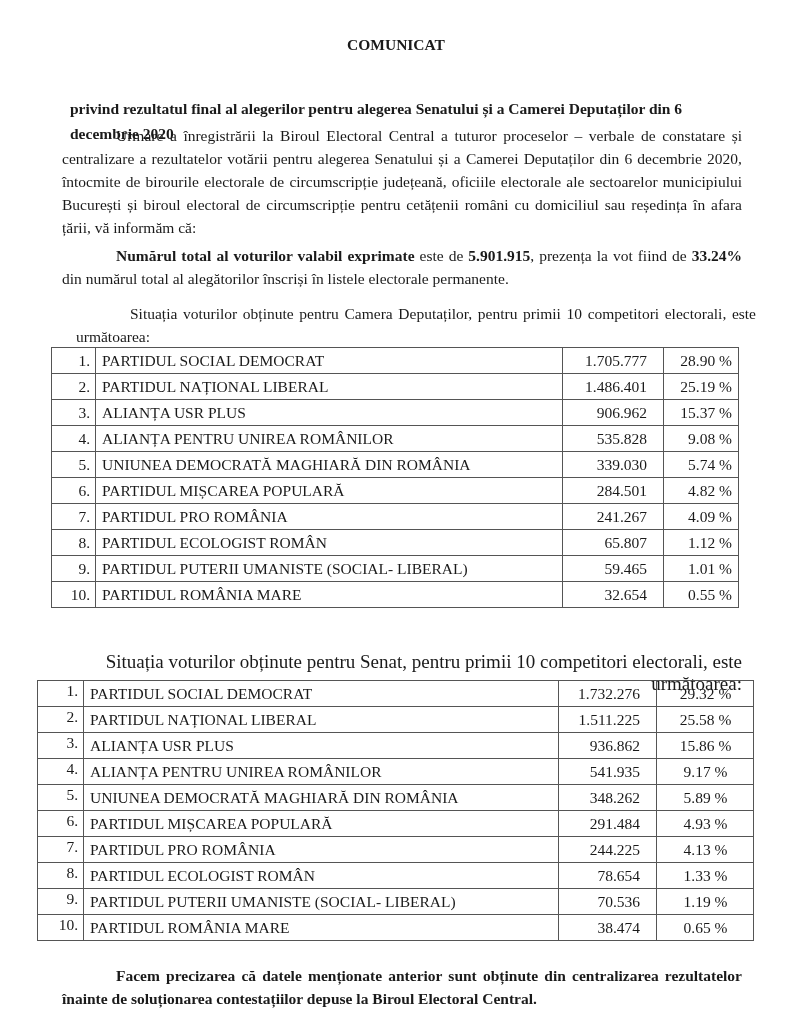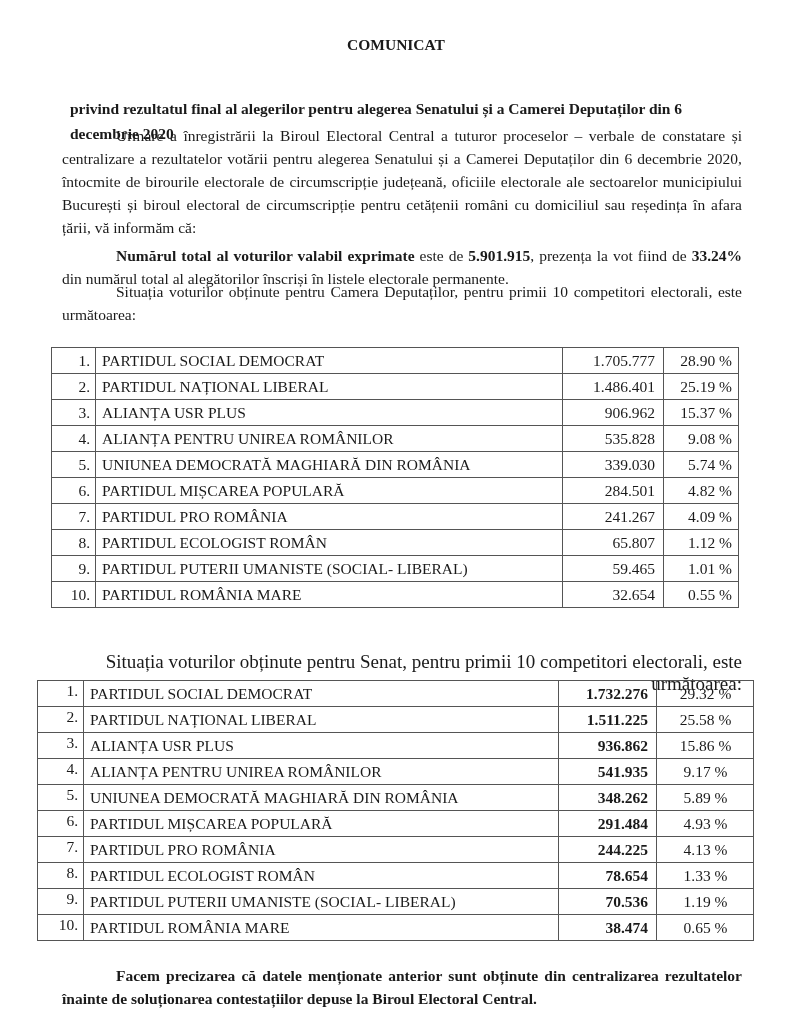--- a/index.html
+++ b/index.html
@@ -7,36 +7,36 @@
     width: 792px; height: 1024px; background: #ffffff; color: #1a1a1a;
     font-family: "Liberation Serif", serif; font-size: 15px; position: relative; overflow: hidden;
   }
   .abs { position: absolute; }
   .title { left: 0; width: 792px; top: 36px; text-align: center; font-weight: bold; font-size: 15.5px; }
   .subtitle { left: 70px; width: 680px; top: 96px; text-align: left; font-weight: bold; font-size: 15.5px; line-height: 25px; }
   .para { left: 62px; width: 680px; text-align: justify; line-height: 23px; font-size: 15.5px; }
   .para .indent { display: inline-block; width: 54px; }
   .p1 { top: 124px; }
   .p2 { top: 244px; }
-  .p3 { top: 280px; }
+  .p3 { top: 302px; margin-left: 14px; }
   .p4 { left: 62px; width: 680px; top: 651px; text-align: right; font-size: 19px; }
   .p5 { top: 964px; font-weight: bold; }
   b { font-weight: bold; }
   table { position: absolute; border-collapse: collapse; font-size: 15.5px; }
   td { border: 1.3px solid #555; padding: 0 6px; height: 25.4px; line-height: 25px; white-space: nowrap; box-sizing: border-box; }
   td.num { text-align: right; padding-right: 5px; }
-  td.votes { text-align: right; padding-right: 8px; }
+  td.votes { text-align: right; padding-right: 16px; }
   td.pct { text-align: right; padding-left: 7px; }
   #t1 { left: 51px; top: 347px; width: 688px; }
   #t1 td.num { width: 44px; }
   #t1 td.votes { width: 101px; }
   #t1 td.pct { width: 75px; }
   #t2 { left: 37px; top: 680px; width: 717px; }
   #t2 td.num { width: 46px; vertical-align: top; line-height: 20px; }
-  #t2 td.votes { width: 98px; font-weight: bold; }
+  #t2 td.votes { width: 98px; }
   #t2 td.pct { width: 97px; text-align: center; }
 </style>
 </head>
 <body>
 
 <div class="abs title">COMUNICAT</div>
 <div class="abs subtitle">privind rezultatul final al alegerilor pentru alegerea Senatului și a Camerei Deputaților din 6 decembrie 2020</div>
 
 <div class="abs para p1"><span class="indent"></span><span>Urmare a înregistrării la Biroul Electoral Central a tuturor proceselor – verbale de constatare și centralizare a rezultatelor votării pentru alegerea Senatului și a Camerei Deputaților din 6 decembrie 2020, întocmite de birourile electorale de circumscripție județeană, oficiile electorale ale sectoarelor municipiului București și biroul electoral de circumscripție pentru cetățenii români cu domiciliul sau reședința în afara țării, vă informăm că:</span></div>
 

